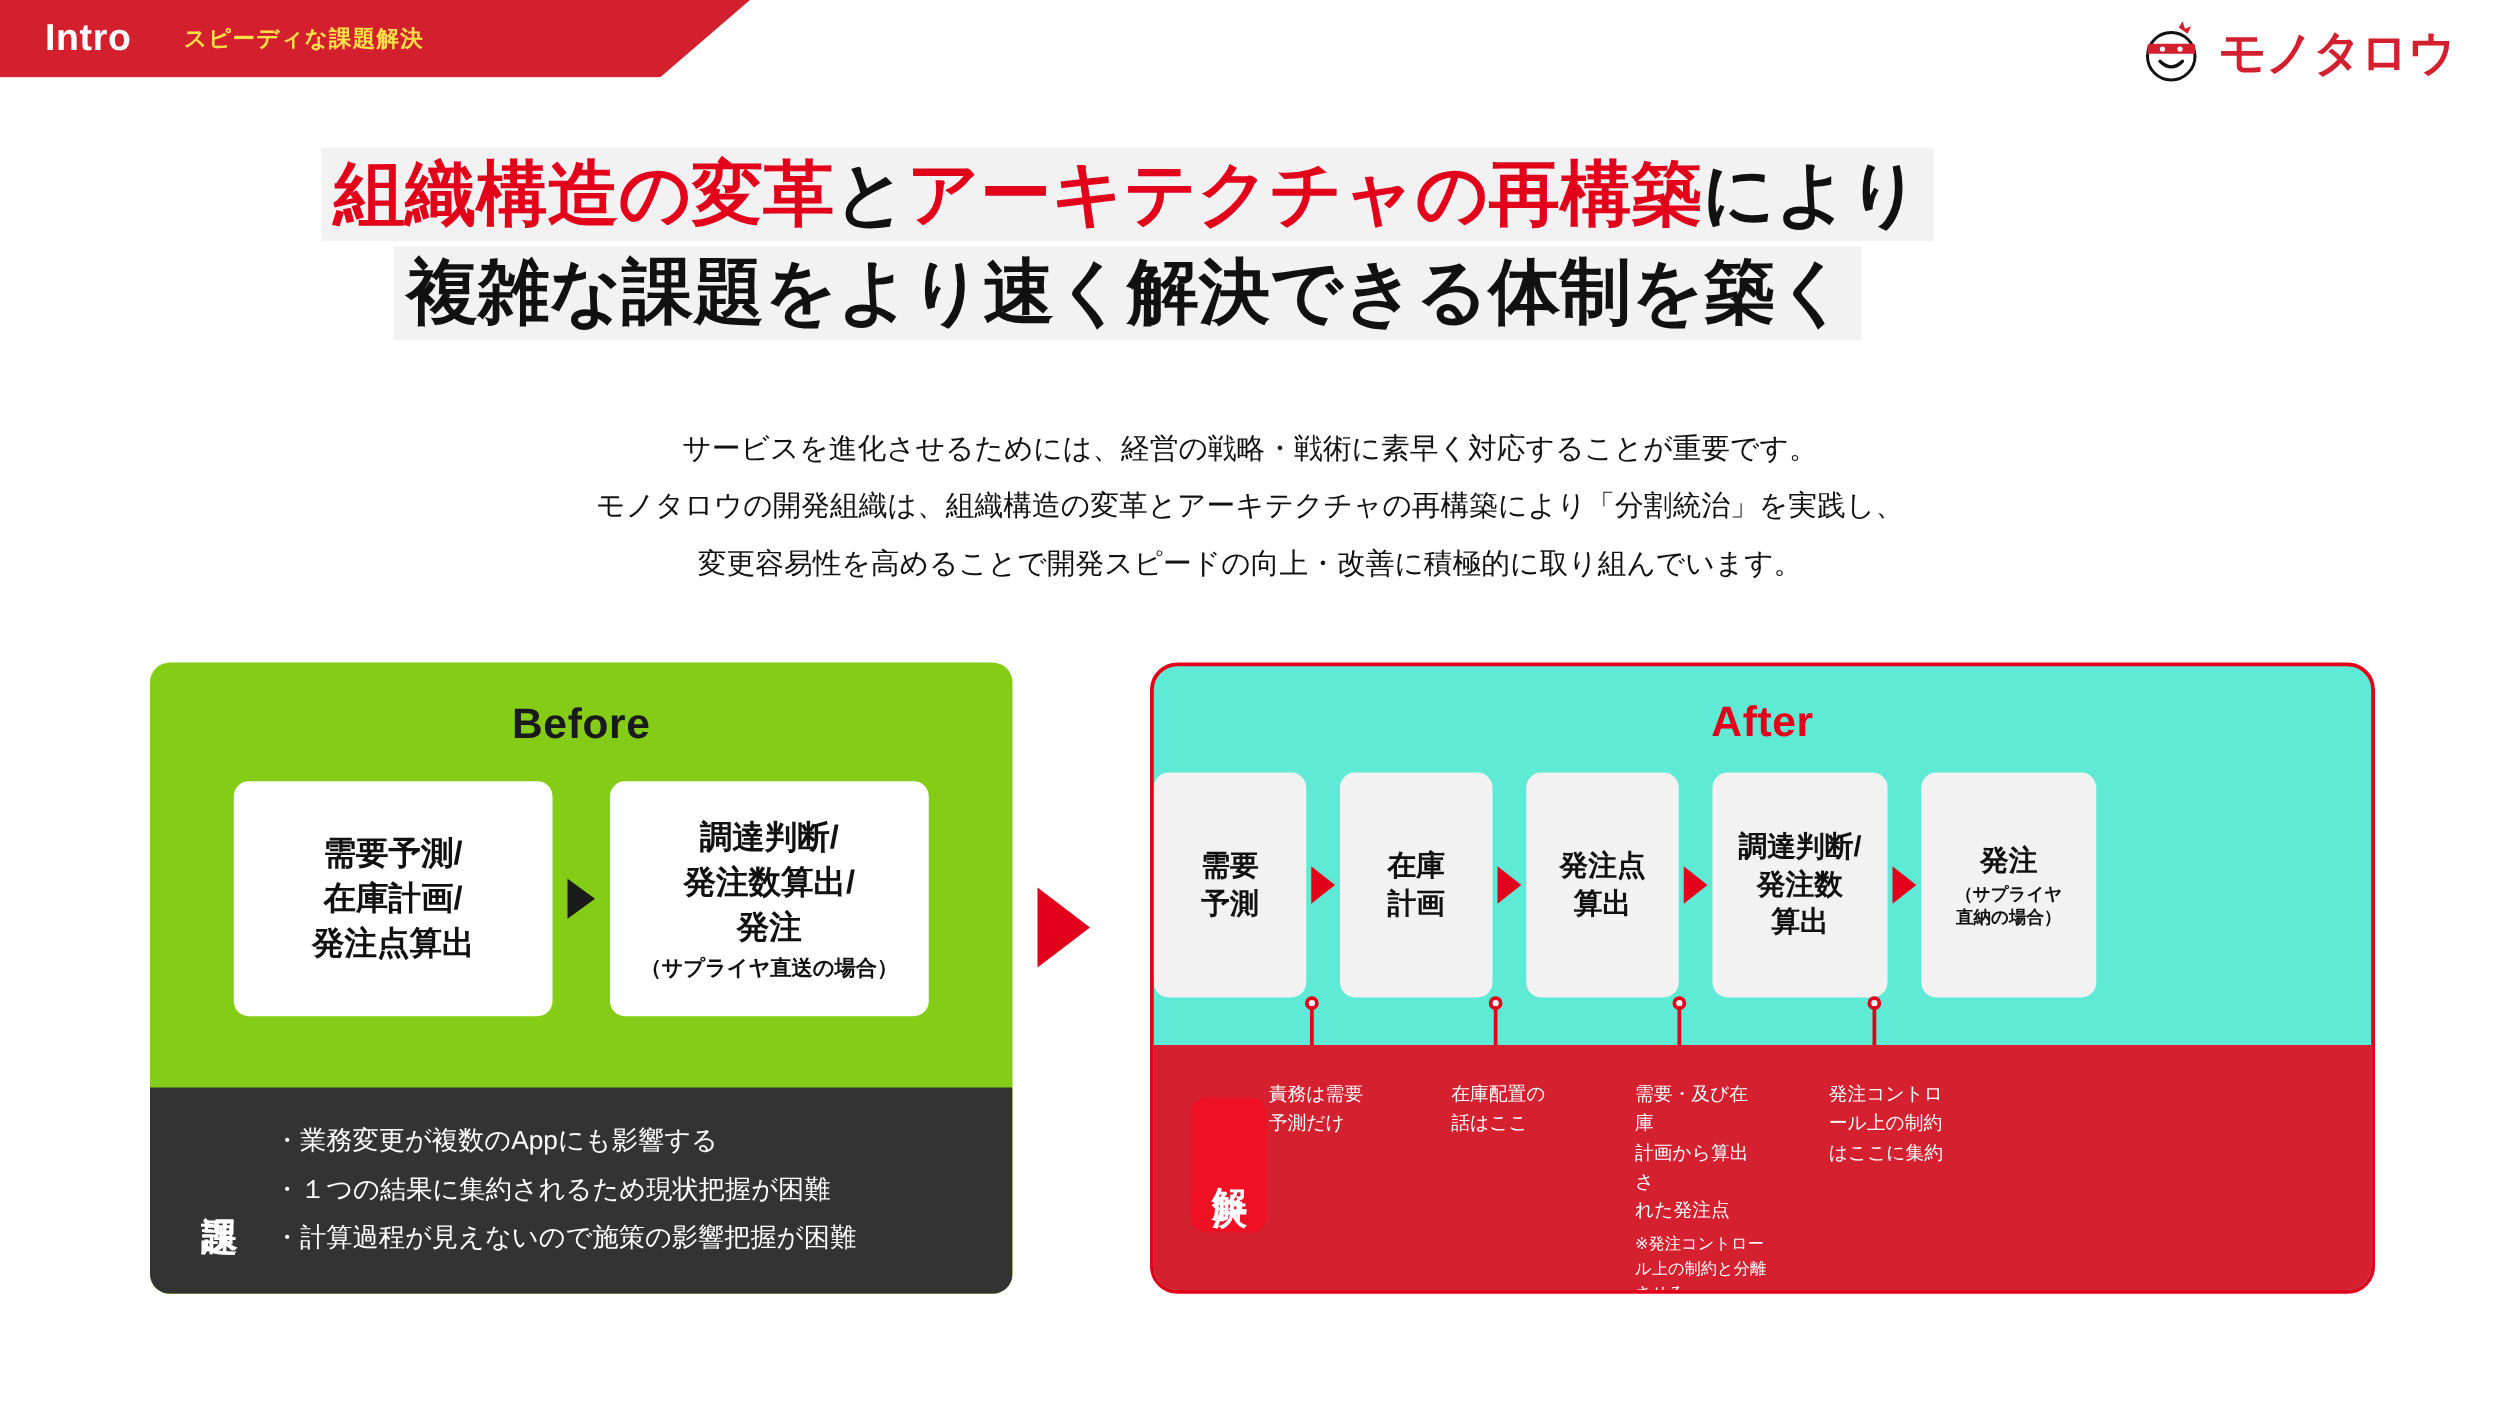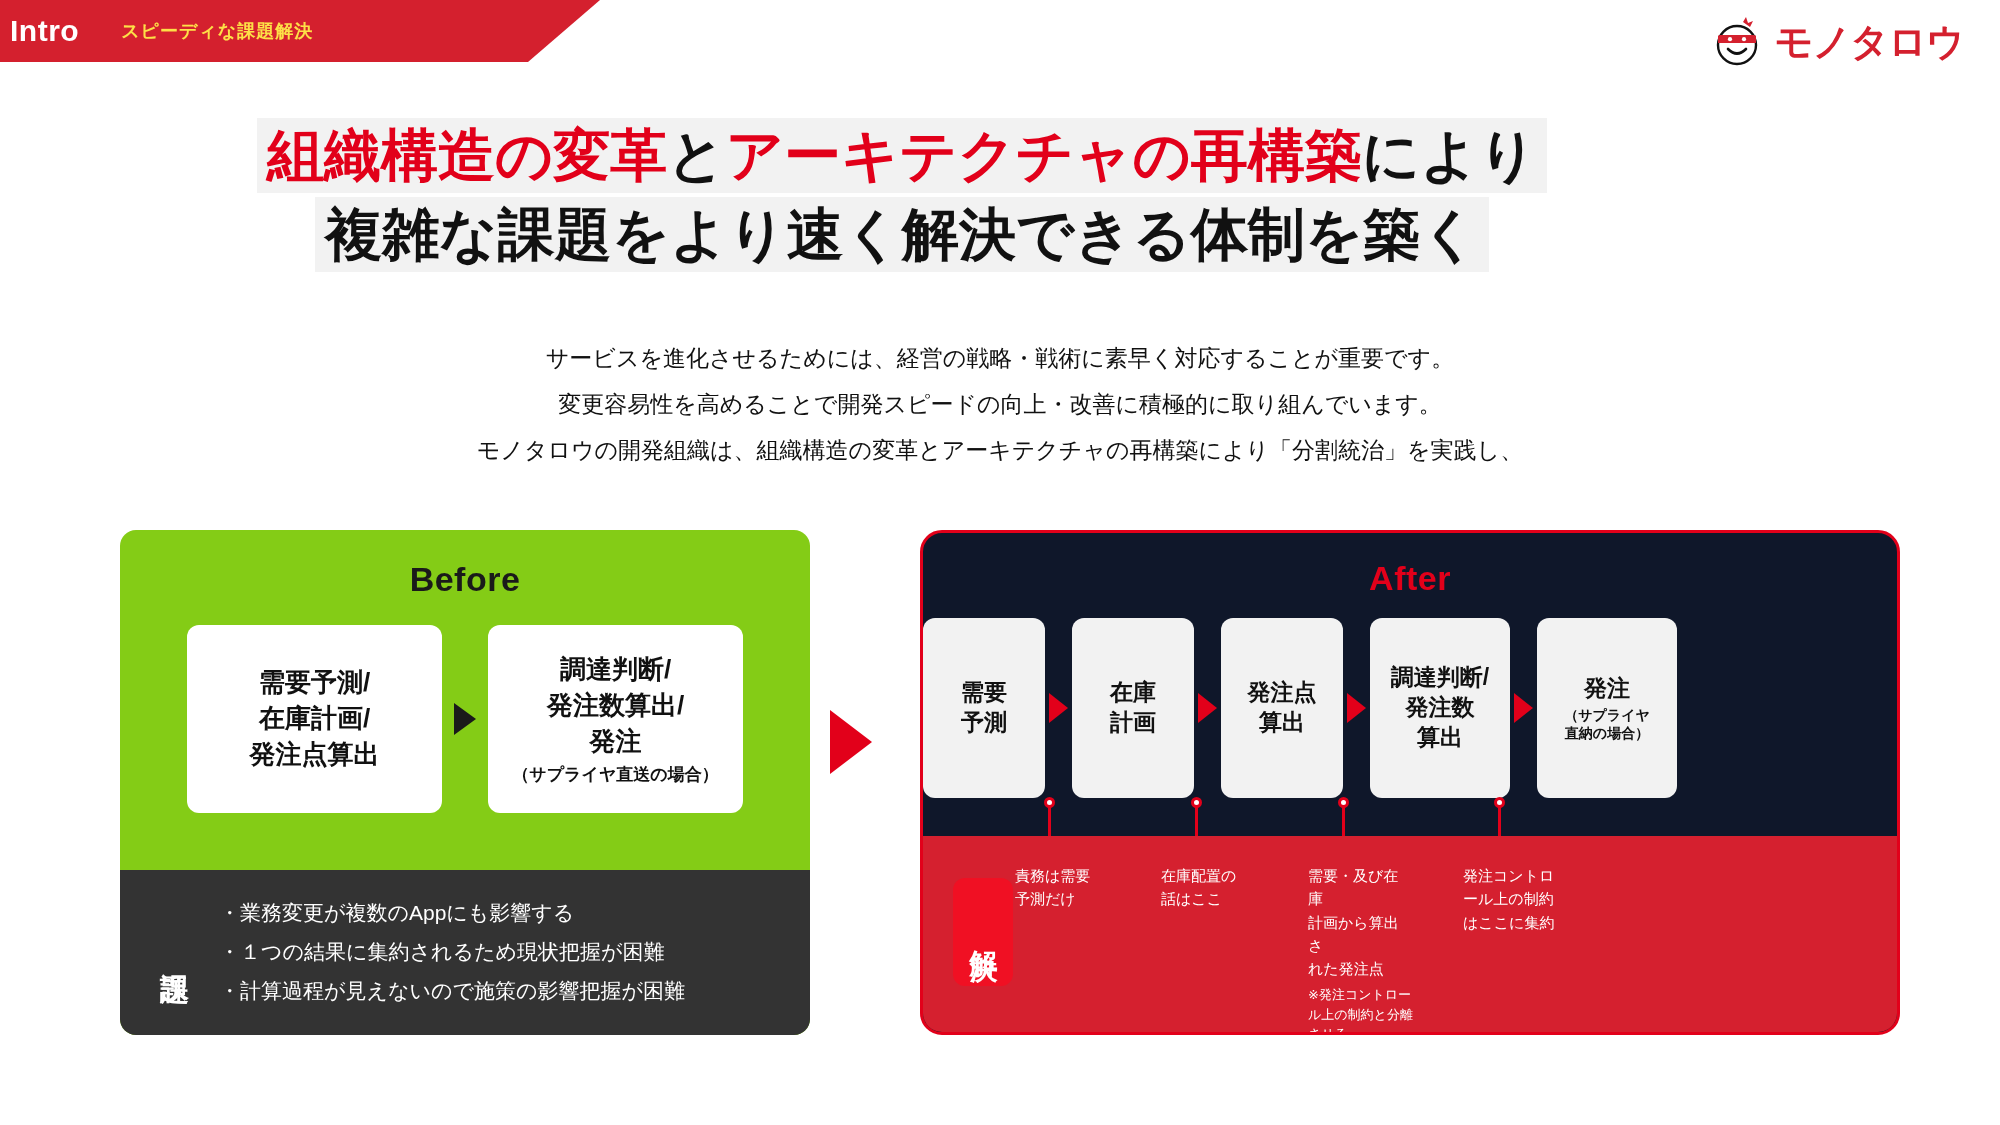--- a/index.html
+++ b/index.html
@@ -11,21 +11,21 @@
     overflow:hidden;
   }
 
   
   .header-ribbon{
     position:absolute; left:0; top:0;
     width:600px; height:62px;
     background:#D4202E;
     display:flex; align-items:center;
     clip-path:polygon(0 0, 100% 0, 88% 100%, 0 100%);
-    padding-left:10px;
+    padding-left:36px;
   }
   .ribbon-intro{
     color:#ffffff; font-size:30px; font-weight:bold;
     letter-spacing:0.5px;
   }
   .ribbon-sub{
     color:#fde047; font-size:18px; font-weight:bold;
     margin-left:42px; letter-spacing:1px;
   }
 
@@ -126,21 +126,21 @@
     border-left:42px solid #E2001A;
     border-top:32px solid transparent;
     border-bottom:32px solid transparent;
   }
 
   
   .after-panel{
     position:absolute; left:920px; top:530px;
     width:980px; height:505px;
     border:3px solid #E2001A; border-radius:22px;
-    overflow:hidden; background:#0f172a;
+    overflow:hidden; background:#5eead4;
   }
   .after-title{
     text-align:center; font-size:34px; font-weight:bold;
     color:#E2001A; margin-top:26px; letter-spacing:0.5px;
   }
   .after-flow{
     display:flex; align-items:center; justify-content:flex-start;
     gap:4px; margin-top:20px;
   }
   .after-card{
@@ -228,22 +228,22 @@
 <div class="title-block">
   <div class="title-line l1">
     <span class="t-red">組織構造の変革</span><span class="t-black">と</span><span class="t-red">アーキテクチャの再構築</span><span class="t-black">により</span>
   </div>
   <br>
   <div class="title-line l2 t-black">複雑な課題をより速く解決できる体制を築く</div>
 </div>
 
 <div class="subtitle">
   <div>サービスを進化させるためには、経営の戦略・戦術に素早く対応することが重要です。</div>
+  <div>モノタロウの開発組織は、組織構造の変革とアーキテクチャの再構築により「分割統治」を実践し、</div>
   <div>変更容易性を高めることで開発スピードの向上・改善に積極的に取り組んでいます。</div>
-  <div>モノタロウの開発組織は、組織構造の変革とアーキテクチャの再構築により「分割統治」を実践し、</div>
 </div>
 
 <div class="before-panel">
   <div class="panel-title">Before</div>
 
   <div class="before-flow">
     <div class="before-card">
       <div class="ct">需要予測/<br>在庫計画/<br>発注点算出</div>
     </div>
     <span class="tri-black"></span>

